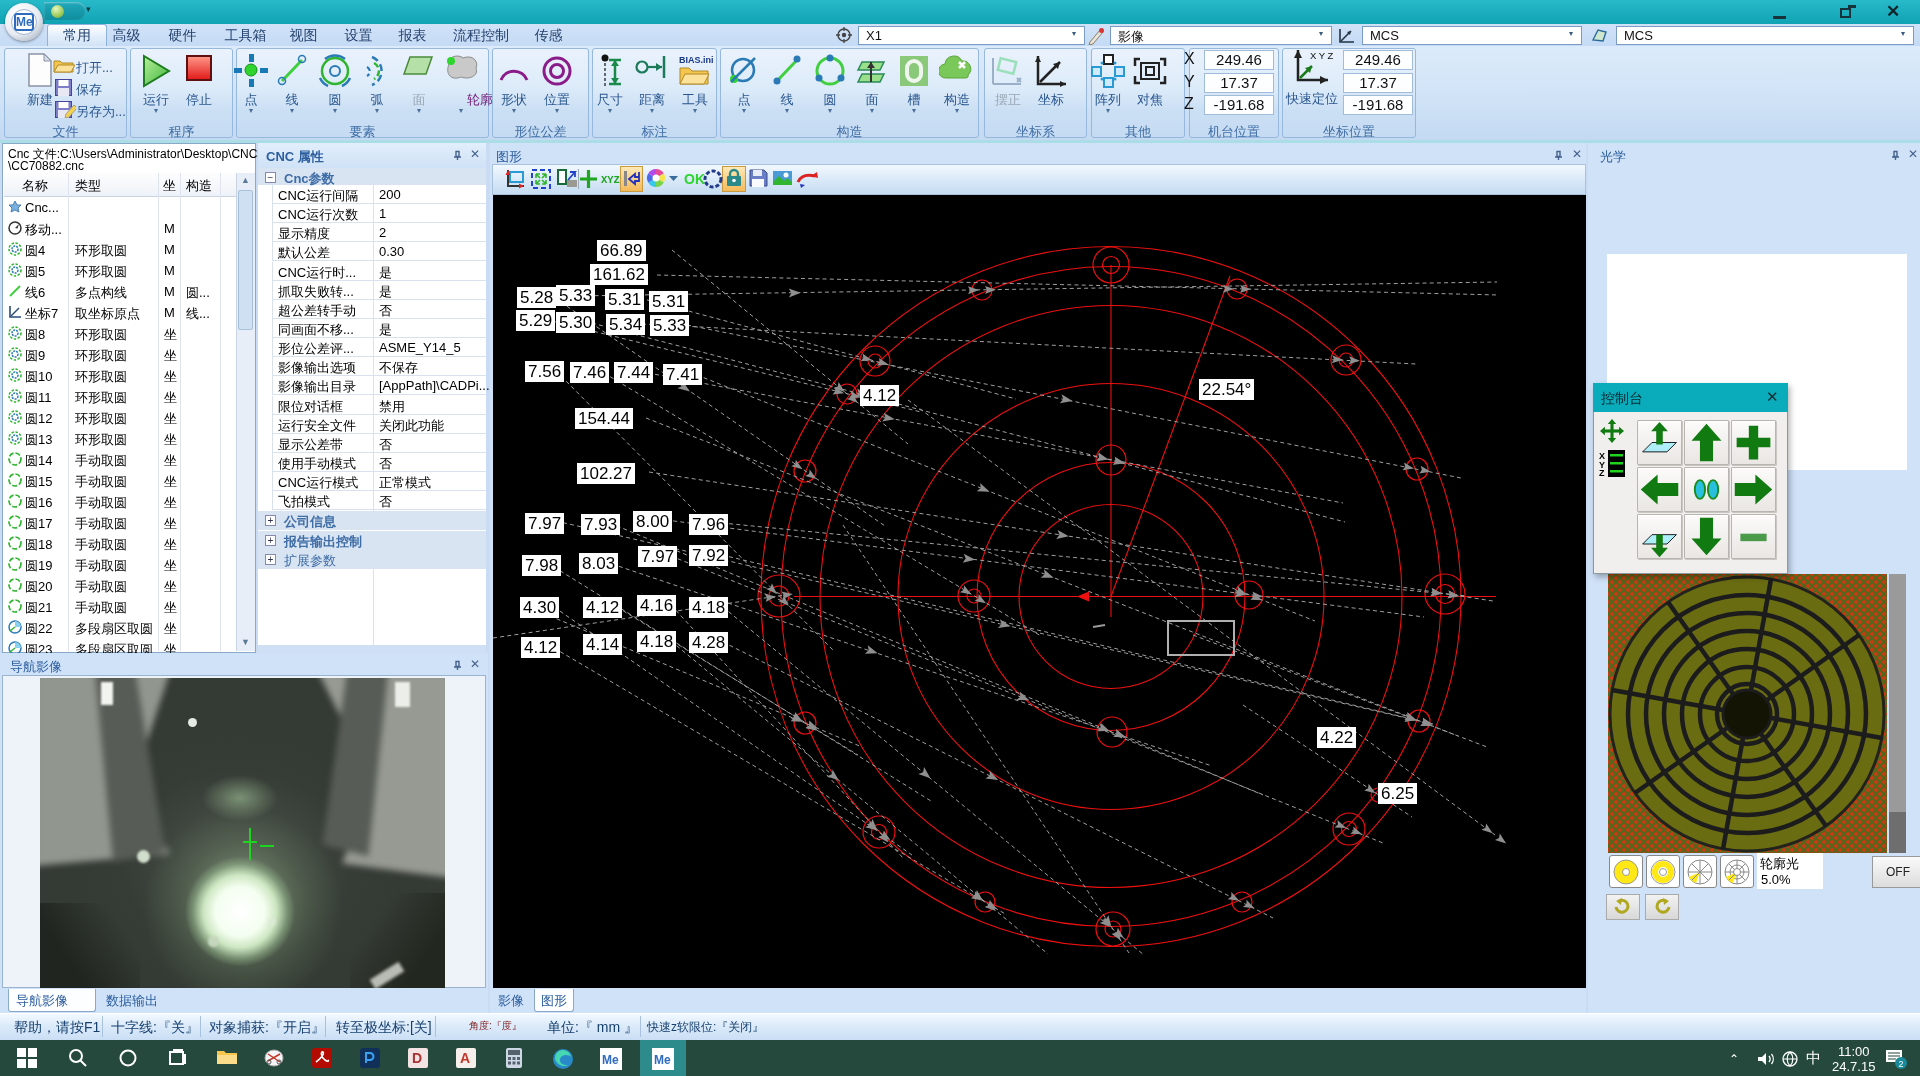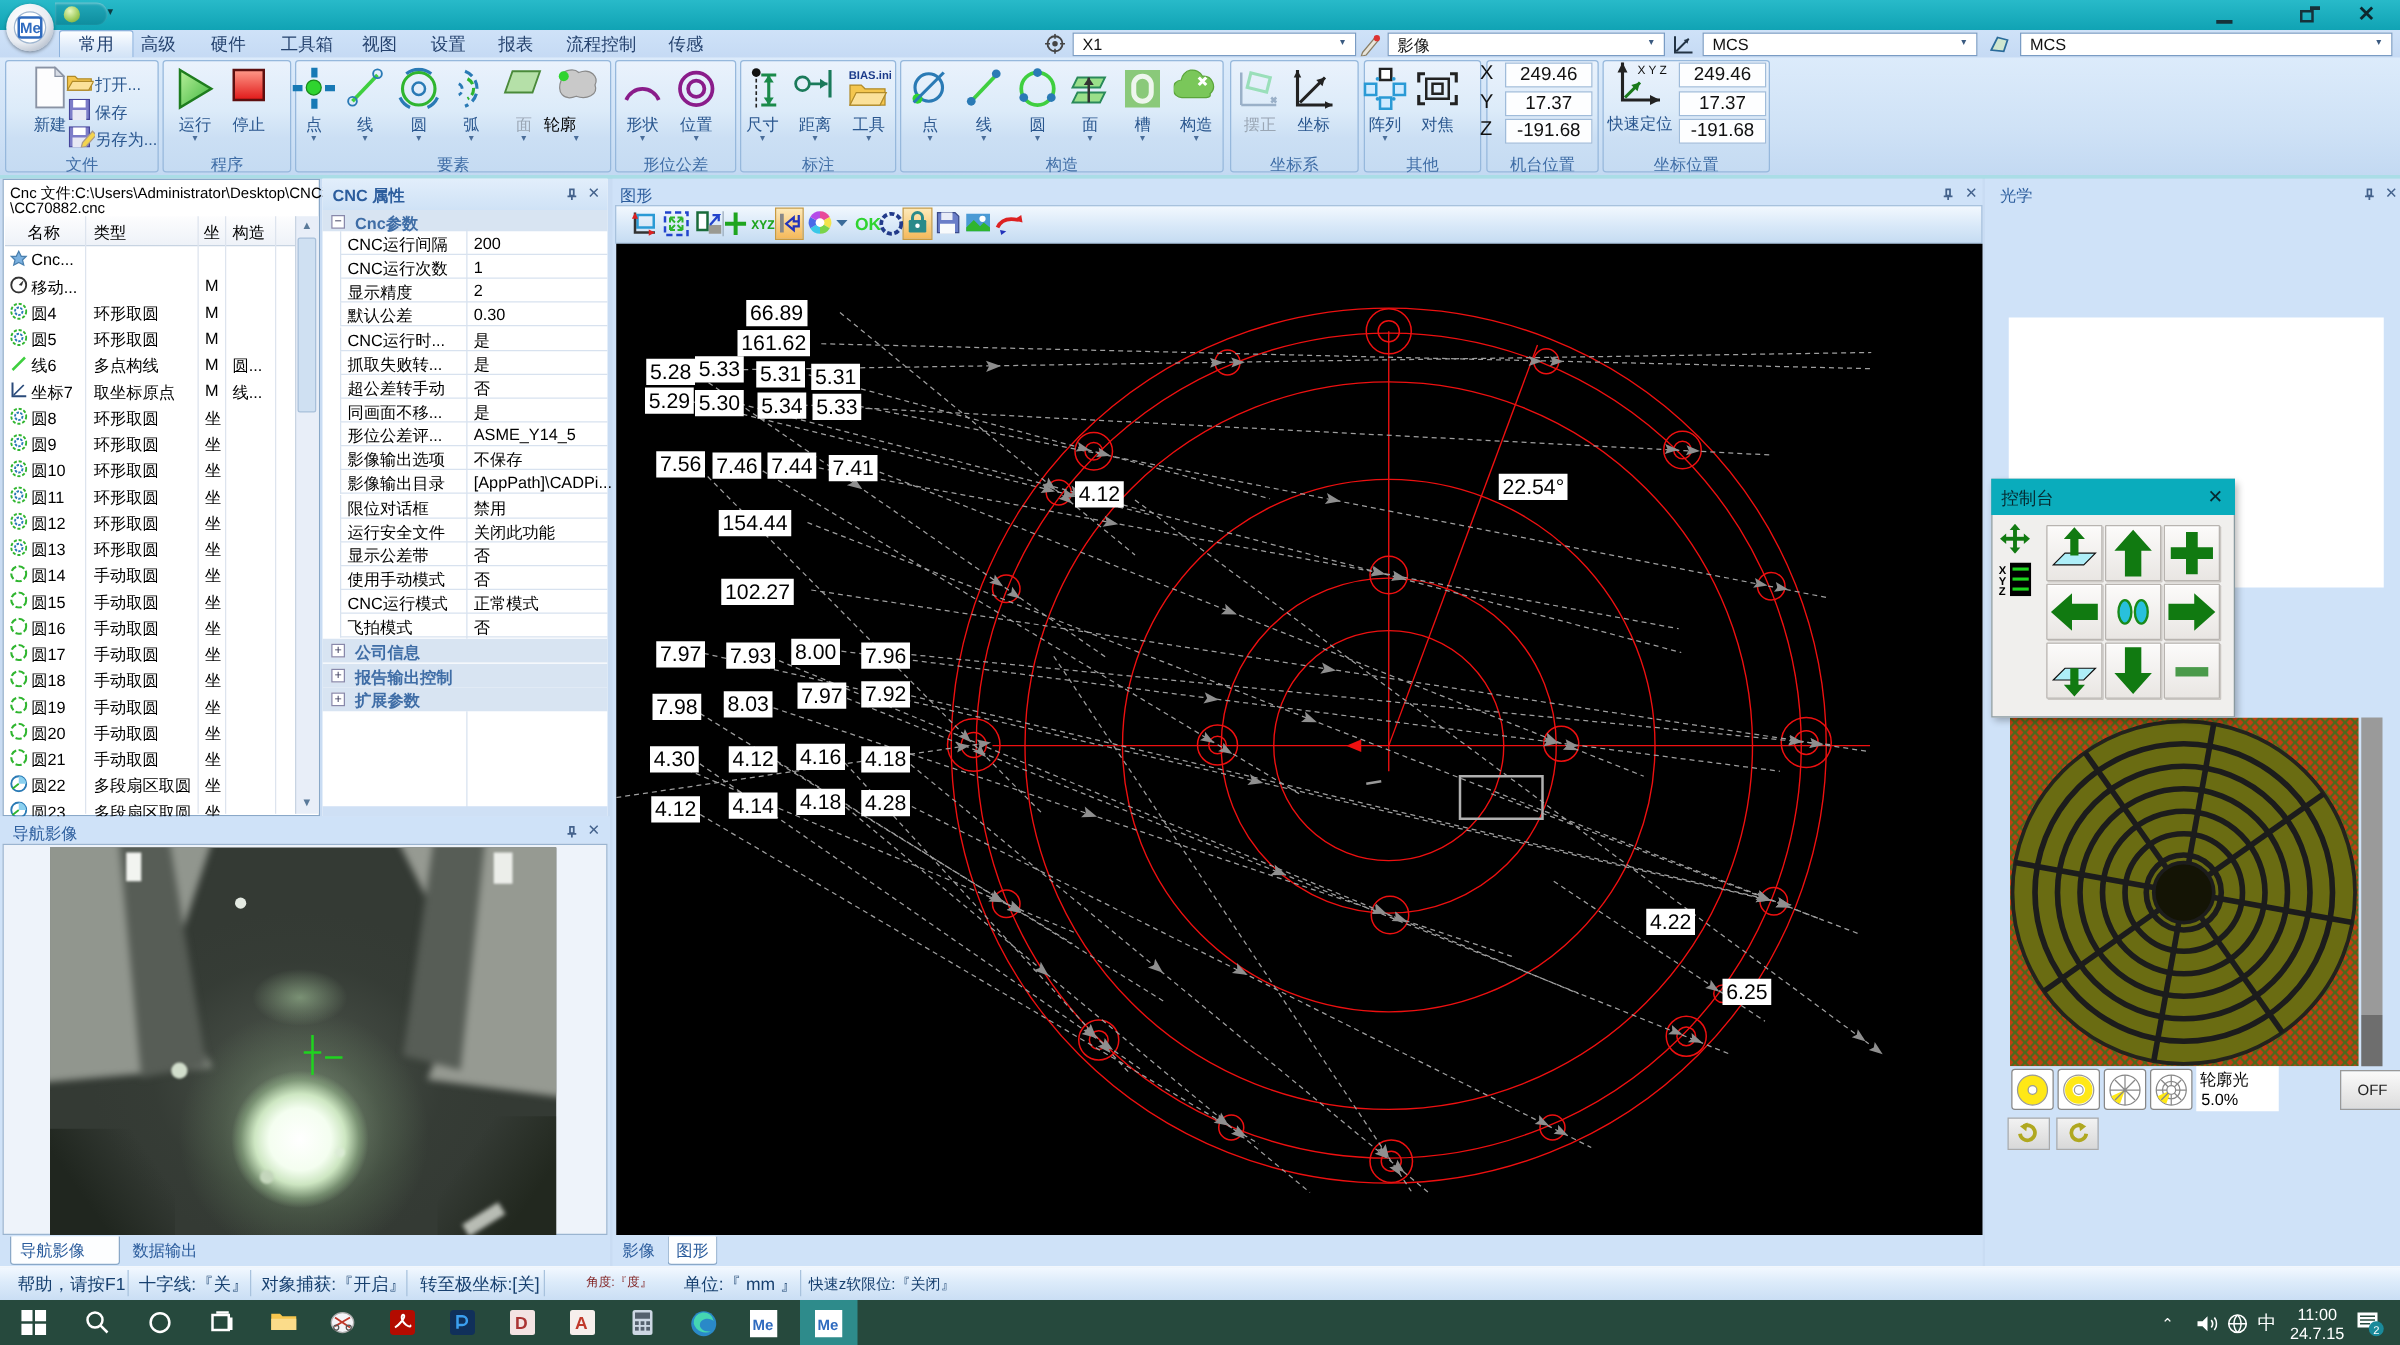--- a/index.html
+++ b/index.html
@@ -156,21 +156,21 @@
     <div class="caret ab" style="left:372px;top:106px;width:10px">▾</div>
 <div class="ab" style="left:391px;top:54px;width:56px;height:34px;text-align:center"><svg width="34" height="26">
         <path d="M8 3 L30 3 L24 20 L2 20 z" fill="#b5e0a8" stroke="#4a8a3a" stroke-width="1.5"></path>
       </svg></div>
     <div class="rtx" style="left:389px;top:91px;width:60px;color:#9aa6b4">面</div>
     <div class="caret ab" style="left:414px;top:106px;width:10px">▾</div>
 <div class="ab" style="left:433px;top:54px;width:56px;height:34px;text-align:center"><svg width="36" height="28">
         <path d="M6 10 C4 2 16 0 20 4 C30 0 36 8 33 14 C36 22 26 26 18 23 C8 27 2 20 6 10 z" fill="#c9c9c9" stroke="#8a8a8a"></path>
         <circle cx="8" cy="7" r="4" fill="#2fd42f"></circle>
       </svg></div>
-    <div class="rtx" style="left:418px;top:91px;width:60px;color:#000000">轮廓</div>
+    <div class="rtx" style="left:450px;top:91px;width:60px;color:#701a75">轮廓</div>
     <div class="caret ab" style="left:456px;top:106px;width:10px">▾</div>
 <div class="grp" style="left:492px;width:97px"></div>
     <div class="glab ab" style="left:492px;width:97px;top:123px;font-size:13px;color:#3f6da6">形位公差</div>
 <div class="ab" style="left:486px;top:54px;width:56px;height:34px;text-align:center"><svg width="34" height="30">
         <path d="M4 26 a14 14 0 0 1 26 0" fill="none" stroke="#8a1c8a" stroke-width="3"></path>
       </svg></div>
     <div class="rtx" style="left:484px;top:91px;width:60px;color:#29568e">形状</div>
     <div class="caret ab" style="left:509px;top:106px;width:10px">▾</div>
 <div class="ab" style="left:529px;top:54px;width:56px;height:34px;text-align:center"><svg width="34" height="34">
         <circle cx="17" cy="17" r="13" fill="none" stroke="#8a1c8a" stroke-width="3"></circle>
@@ -526,21 +526,21 @@
 <div class="cell" style="left:278px;top:493px">飞拍模式</div>
 <div class="cell" style="left:379px;top:493px">否</div>
 <div class="ab" style="left:258px;top:511px;width:228px;height:19px;background:#d8e4f2"></div>
     <div class="ab" style="left:265px;top:515px;width:11px;height:11px;background:#fff;border:1px solid #88a;font-size:10px;line-height:9px;text-align:center;color:#335">+</div>
     <div class="tx" style="left:284px;top:513px;font-size:13px;font-weight:bold;color:#3f6da6">公司信息</div>
 <div class="ab" style="left:258px;top:530.5px;width:228px;height:19px;background:#d8e4f2"></div>
     <div class="ab" style="left:265px;top:534.5px;width:11px;height:11px;background:#fff;border:1px solid #88a;font-size:10px;line-height:9px;text-align:center;color:#335">+</div>
     <div class="tx" style="left:284px;top:532.5px;font-size:13px;font-weight:bold;color:#3f6da6">报告输出控制</div>
 <div class="ab" style="left:258px;top:550px;width:228px;height:19px;background:#d8e4f2"></div>
     <div class="ab" style="left:265px;top:554px;width:11px;height:11px;background:#fff;border:1px solid #88a;font-size:10px;line-height:9px;text-align:center;color:#335">+</div>
-    <div class="tx" style="left:284px;top:552px;font-size:13px;font-weight:bold;color:#3f6da6">扩展参数</div>
+    <div class="tx" style="left:284px;top:552px;font-size:13px;font-weight:normal;color:#3f6da6">扩展参数</div>
 <div class="ab" style="left:373px;top:183px;width:1px;height:328px;background:#d8e2ef"></div>
 <div class="ab" style="left:373px;top:569px;width:1px;height:78px;background:#d8e2ef"></div>
 <div class="ab" style="left:258px;top:645px;width:228px;height:8px;background:#cfe0f5"></div>
 <div class="ab" style="left:0px;top:653px;width:488px;height:360px;background:#cfe2f8"></div>
 <div class="phead tx" style="left:10px;top:658px">导航影像</div>
 <svg class="ab" style="left:452px;top:660px" width="11" height="11">
       <path d="M2 7 h7 M5.5 7 v3 M4 1.5 h3 v5 h-3 z" stroke="#44628c" stroke-width="1.4" fill="none"></path>
     </svg>
 <div class="tx" style="left:470px;top:657px;font-size:12px;color:#44628c">✕</div>
 <div class="ab" style="left:2px;top:675px;width:484px;height:313px;background:#eef3fa;border:1px solid #9ab4d0"></div>

